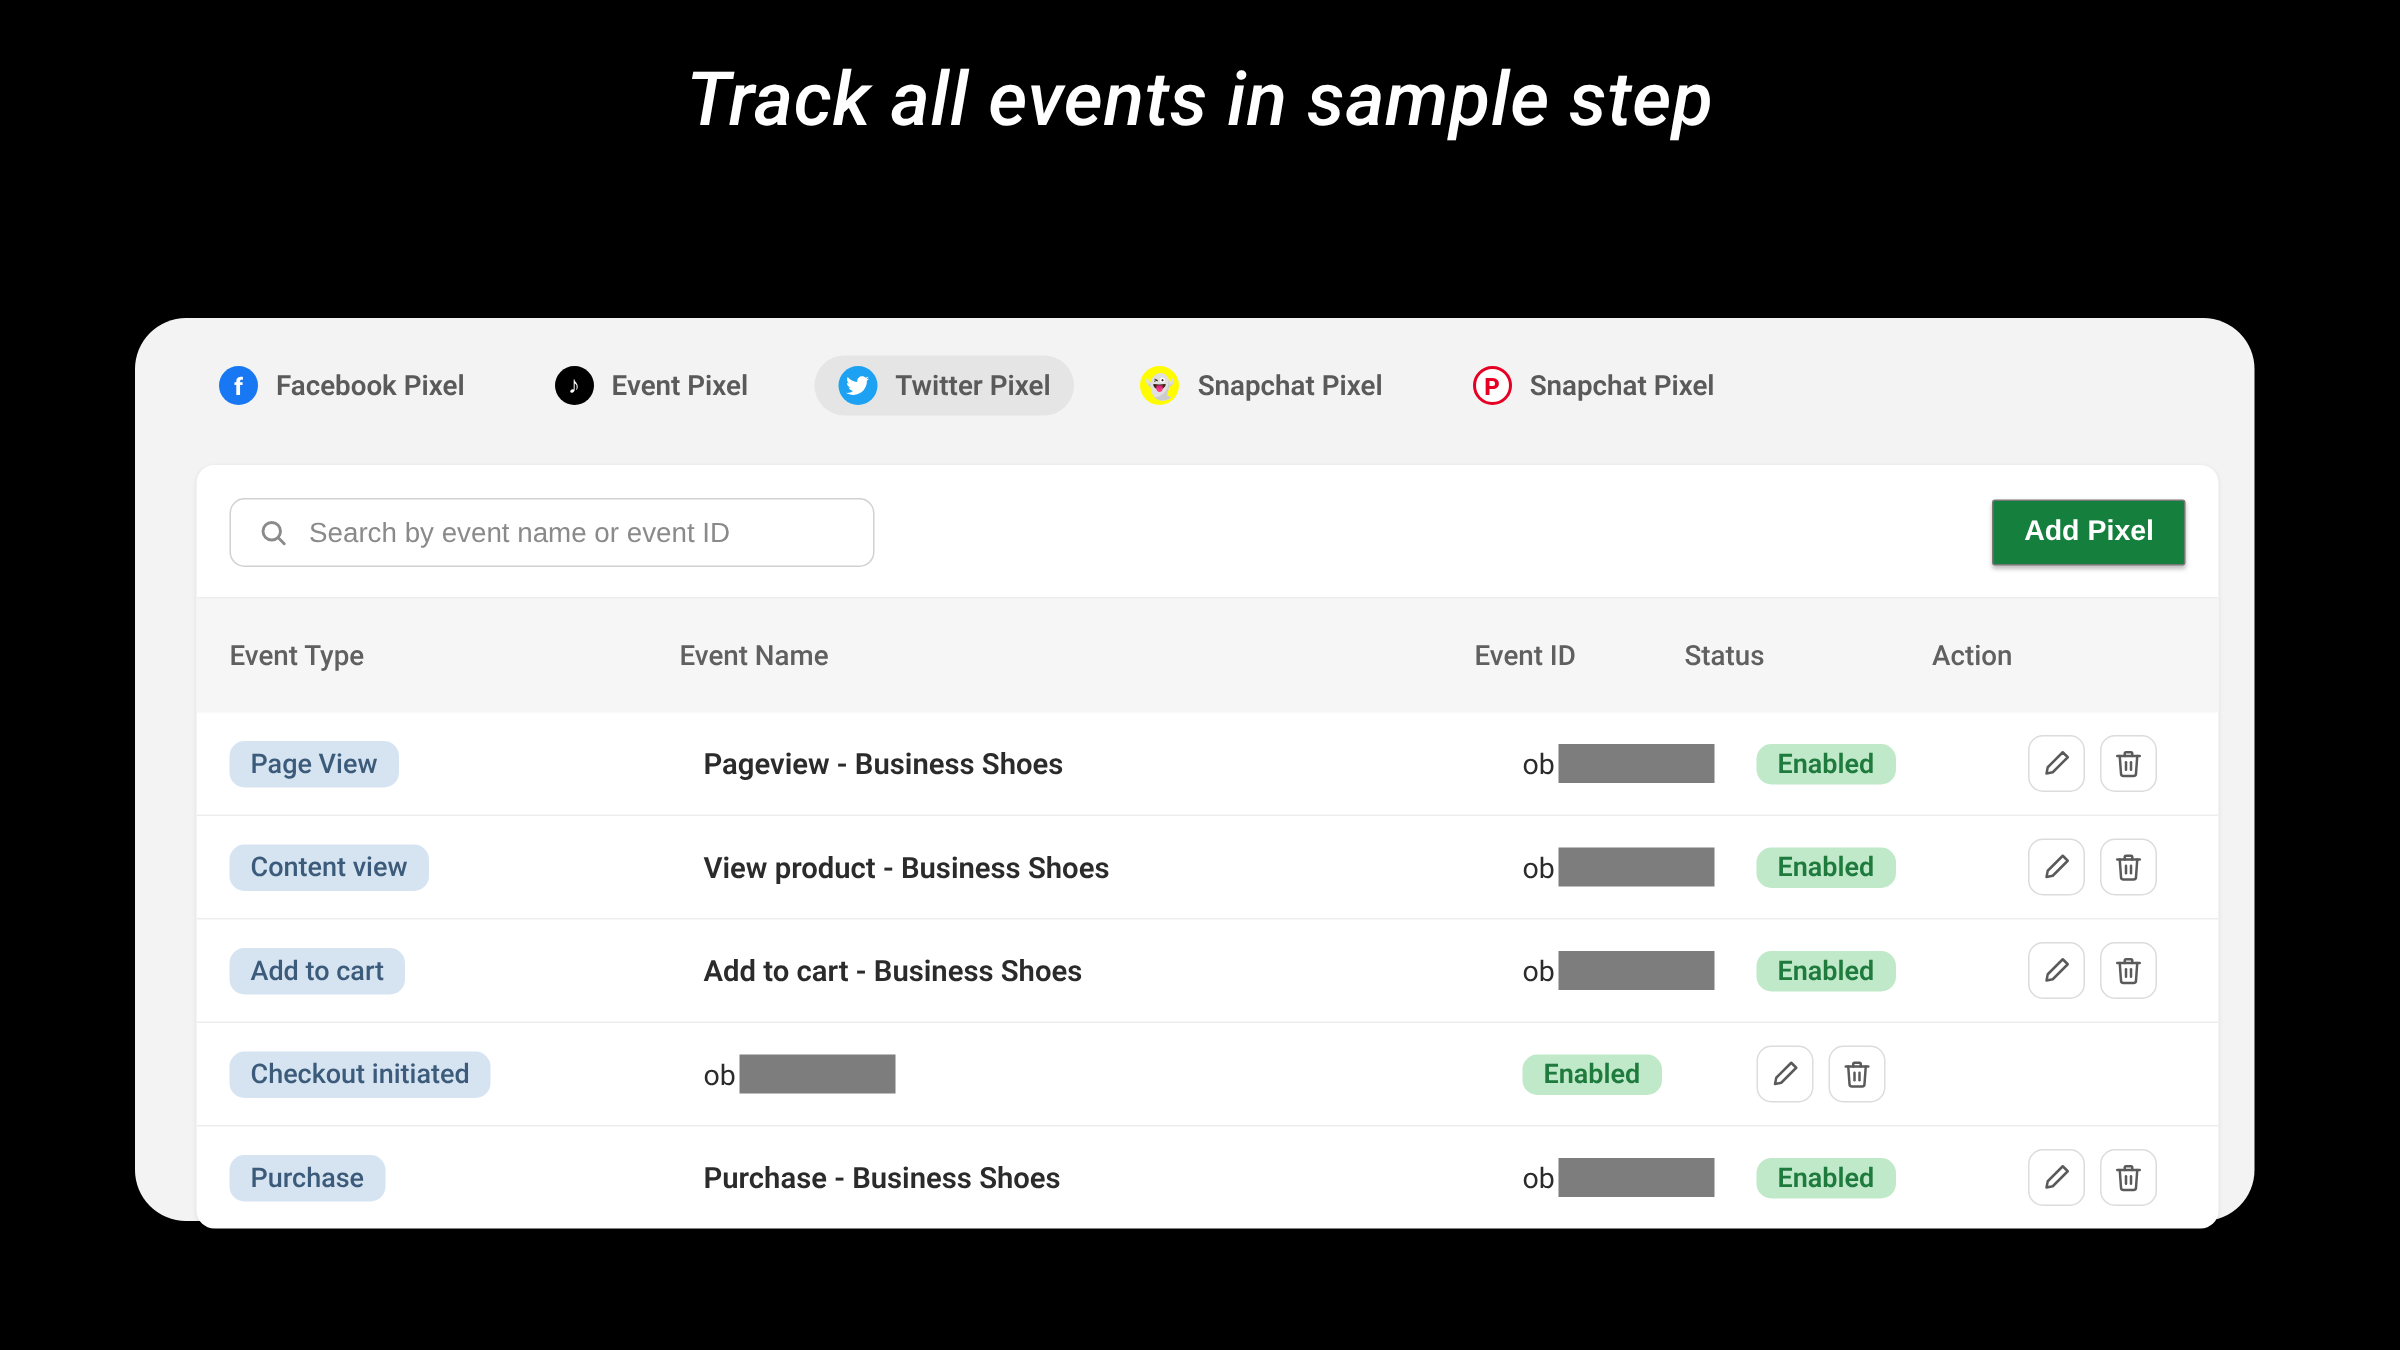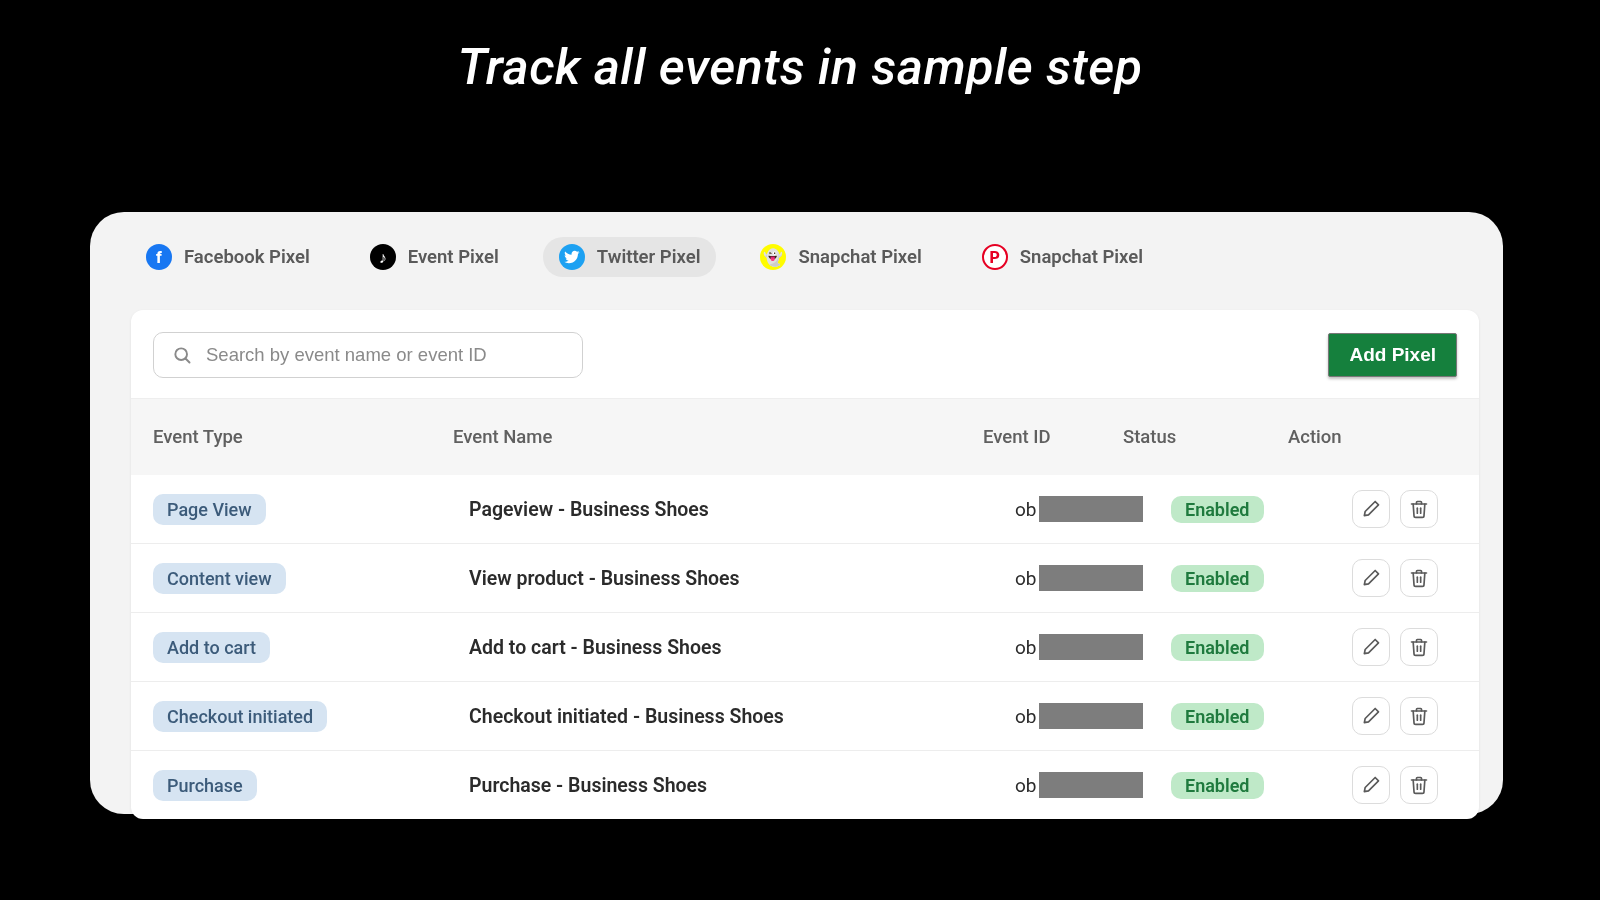--- a/index.html
+++ b/index.html
@@ -340,21 +340,20 @@
                   <path d="M10 11v6"></path>
                   <path d="M14 11v6"></path>
                   <path d="M9 6V4a1 1 0 0 1 1-1h4a1 1 0 0 1 1 1v2"></path>
                 </svg>
               </span>
             </button>
           </div>
         </div>
         <div class="trow">
           <div><span class="tag">Checkout initiated</span></div>
-          <div class="ename">Checkout initiated - Business Shoes</div>
           <div class="eid-cell">
             <span>ob</span>
             <span class="redact"></span>
           </div>
           <div><span class="status-pill">Enabled</span></div>
           <div class="actions">
             <button class="icon-btn">
               <span>
                 <svg width="20" height="20" viewBox="0 0 24 24" fill="none" stroke="#5a5a5a" stroke-width="2" stroke-linecap="round" stroke-linejoin="round">
                   <path d="M17 3l4 4L9 19l-5 1 1-5L17 3z"></path>

